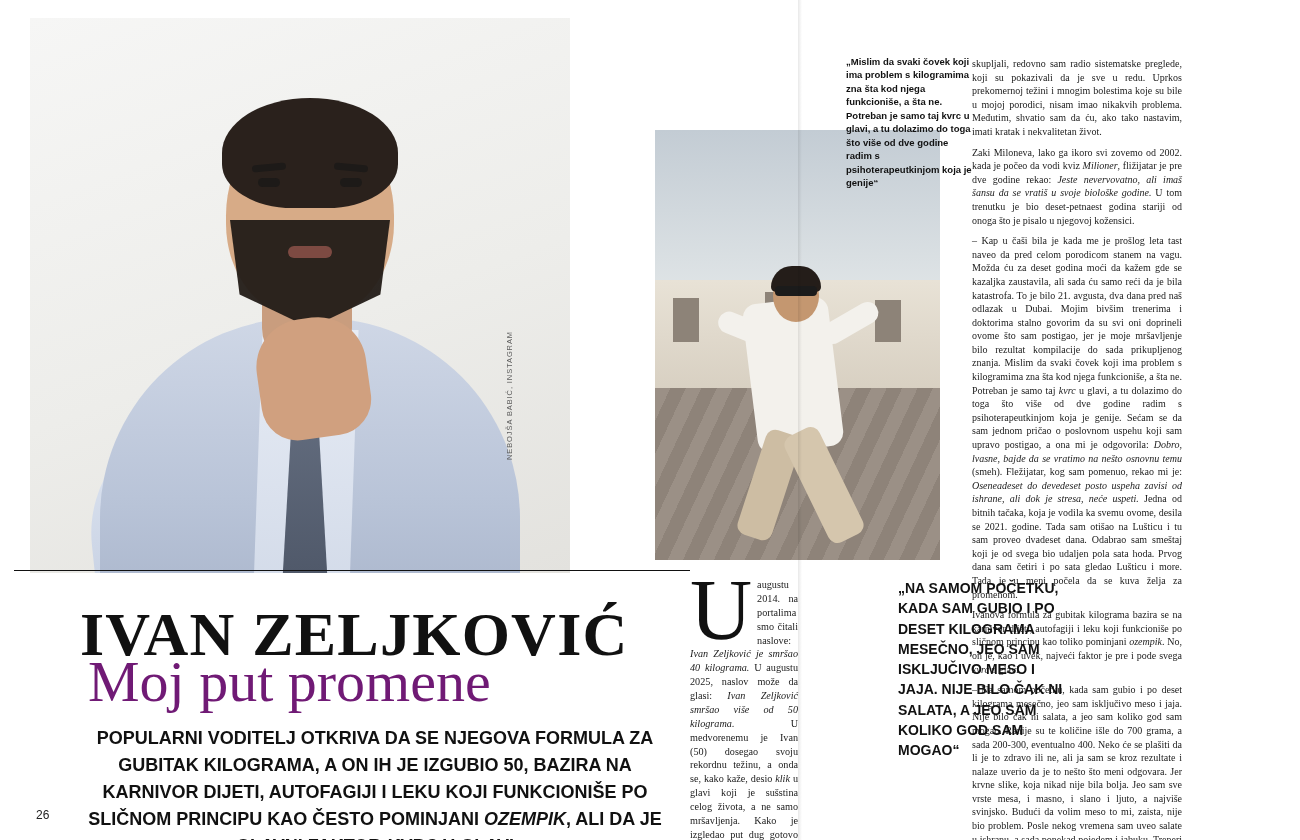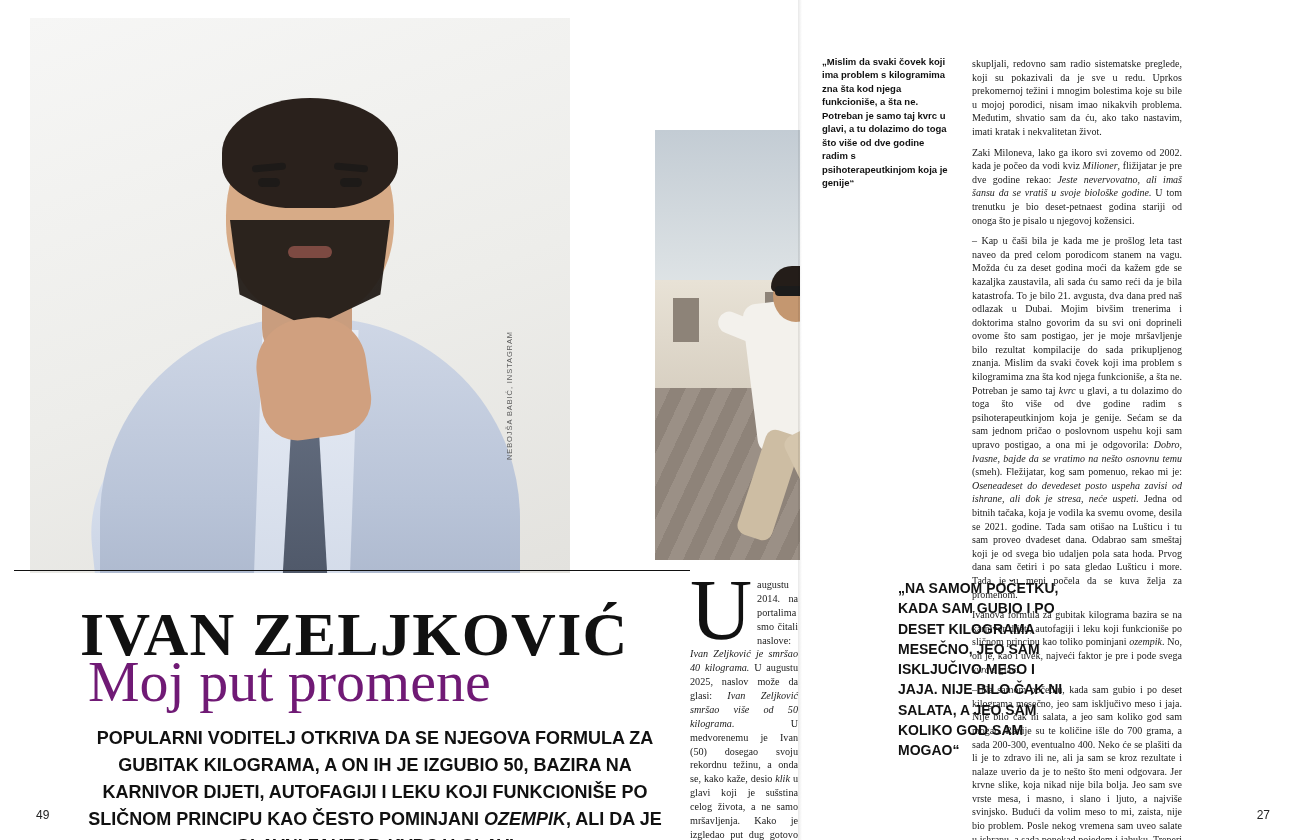--- a/index.html
+++ b/index.html
@@ -129,21 +129,21 @@
   .pr-legA { position:absolute; left:96px; top:300px; width:36px; height:110px;
     background:#cdbda3; border-radius:10px; transform:rotate(18deg); }
   .pr-legB { position:absolute; left:150px; top:296px; width:38px; height:118px;
     background:#d5c6ad; border-radius:10px; transform:rotate(-26deg); }
   .pr-armA { position:absolute; left:62px; top:188px; width:56px; height:22px;
     background:#f3f1ec; border-radius:12px; transform:rotate(22deg); }
   .pr-armB { position:absolute; left:164px; top:182px; width:62px; height:22px;
     background:#f3f1ec; border-radius:12px; transform:rotate(-30deg); }
 
   .pull-photo {
-    position:absolute; left:822px; top:55px; width:128px;
+    position:absolute; left:846px; top:55px; width:128px;
     font-family:"Liberation Sans", sans-serif;
     font-size:9.5px; line-height:1.42; font-weight:bold; color:#111;
   }
 
   
   .headline-wrap { position:absolute; left:0; top:570px; width:690px; }
   .headline-rule { position:absolute; left:14px; top:0; width:676px; height:1px; background:#111; }
   .headline-name {
     position:absolute; left:80px; top:29px;
     font-family:"Liberation Serif", serif;
@@ -259,26 +259,23 @@
       <div class="deck">POPULARNI VODITELJ OTKRIVA DA SE NJEGOVA FORMULA ZA GUBITAK KILOGRAMA, A ON IH JE IZGUBIO 50, BAZIRA NA KARNIVOR DIJETI, AUTOFAGIJI I LEKU KOJI FUNKCIONIŠE PO SLIČNOM PRINCIPU KAO ČESTO POMINJANI <em>OZEMPIK</em>, ALI DA JE GLAVNI FAKTOR <em>KVRC</em> U GLAVI</div>
     </div>
 
     <div class="col-u">
       <p>
         <span class="dropcap">U</span><span> augustu 2014. na portalima smo čitali naslove: <em>Ivan Zeljković je smršao 40 kilograma.</em> U augustu 2025, naslov može da glasi: <em>Ivan Zeljković smršao više od 50 kilograma.</em> U medvorenemu je Ivan (50) dosegao svoju rekordnu težinu, a onda se, kako kaže, desio <em>klik</em> u glavi koji je sušstina celog života, a ne samo mršavljenja. Kako je izgledao put dug gotovo godinu dana, tokom kog je izgubio šest konfekcijskih brojeva, pričao nam je prošlog petka, a sreli smo se na Dorćolu, kraju u kome je odrastao.</span>
       </p>
 
     </div>
 
-    <div class="page-num-left">49</div>
+    <div class="page-num-left">26</div>
   </div>
 
-  <div class="page-right">
-    <div class="page-num-right">27</div>
-  </div>
 
   <div class="pull-photo">„Mislim da svaki čovek koji ima problem s kilogramima zna šta kod njega funkcioniše, a šta ne. Potreban je samo taj kvrc u glavi, a tu dolazimo do toga što više od dve godine radim s psihoterapeutkinjom koja je genije“</div>
 
   <div class="rcol" id="rcol1">
     <p id="r1p1">skupljali, redovno sam radio sistematske preglede, koji su pokazivali da je sve u redu. Uprkos prekomernoj težini i mnogim bolestima koje su bile u mojoj porodici, nisam imao nikakvih problema. Međutim, shvatio sam da ću, ako tako nastavim, imati kratak i nekvalitetan život.</p>
     <p id="r1p2">Zaki Miloneva, lako ga ikoro svi zovemo od 2002. kada je počeo da vodi kviz <em>Milioner</em>, fližijatar je pre dve godine rekao: <em>Jeste nevervovatno, ali imaš šansu da se vratiš u svoje biološke godine.</em> U tom trenutku je bio deset-petnaest godina stariji od onoga što je pisalo u njegovoj kožensici.</p>
     <p id="r1p3">– Kap u čaši bila je kada me je prošlog leta tast naveo da pred celom porodicom stanem na vagu. Možda ću za deset godina moći da kažem gde se kazaljka zaustavila, ali sada ću samo reći da je bila katastrofa. To je bilo 21. avgusta, dva dana pred naš odlazak u Dubai. Mojim bivšim trenerima i doktorima stalno govorim da su svi oni doprineli ovome što sam postigao, jer je moje mršavljenje bilo rezultat kompilacije do sada prikupljenog znanja. Mislim da svaki čovek koji ima problem s kilogramima zna šta kod njega funkcioniše, a šta ne. Potreban je samo taj <em>kvrc</em> u glavi, a tu dolazimo do toga što više od dve godine radim s psihoterapeutkinjom koja je genije. Sećam se da sam jednom pričao o poslovnom uspehu koji sam upravo postigao, a ona mi je odgovorila: <em>Dobro, lvasne, bajde da se vratimo na nešto osnovnu temu</em> (smeh). Fležijatar, kog sam pomenuo, rekao mi je: <em>Oseneadeset do devedeset posto uspeha zavisi od ishrane, ali dok je stresa, neće uspeti.</em> Jedna od bitnih tačaka, koja je vodila ka svemu ovome, desila se 2021. godine. Tada sam otišao na Lušticu i tu sam proveo dvadeset dana. Odabrao sam smeštaj koji je od svega bio udaljen pola sata hoda. Prvog dana sam četiri i po sata gledao Lušticu i more. Tada je u meni počela da se kuva želja za promenom.</p>
     <p id="r1p4">Ivanova formula za gubitak kilograma bazira se na karnivor dijeti, autofagiji i leku koji funkcioniše po sličnom principu kao toliko pominjani <em>ozempik</em>. No, on je, kao i uvek, najveći faktor je pre i pode svega <em>kvrc</em> u glavi.</p>
     <p id="r1p5">– Na samom početku, kada sam gubio i po deset kilograma mesečno, jeo sam isključivo meso i jaja. Nije bilo čak ni salata, a jeo sam koliko god sam mogao. Ranije su te količine išle do 700 grama, a sada 200-300, eventualno 400. Neko će se plašiti da li je to zdravo ili ne, ali ja sam se kroz rezultate i nalaze uverio da je to nešto što meni odgovara. Jer krvne slike, koja nikad nije bila bolja. Jeo sam sve vrste mesa, i masno, i slano i ljuto, a najviše svinjsko. Budući da volim meso to mi, zaista, nije bio problem. Posle nekog vremena sam uveo salate u ishranu, a sada ponekad pojedem i jabuku. Treneri su mi govorili da posle treninga treba uneti banana da bi se vratila energija. Probao sam, ali sam shvatio da mi nije potrebna. Jako je važno da se bude umereno, jer ako kreneš agresivno, posle nedelju dana ćeš odustati. Zato sam odabrao autofagiju 16 : 8. Počeo da jedem tek u podne, a onda sam vreme prvog obroka pomerio na jedan-dva, potom na tri-četiri. Treća ključna stvar je lek poput , koji mogu  – nisi gladan. Imao sam sreću da kod mene nije izazvao nijednu nuspojavu. Po toj ceni koji put ću ponoviti da ovo nije formula za svakoga, već nešto što kod mene odlično funkcioniše.</p>
 

